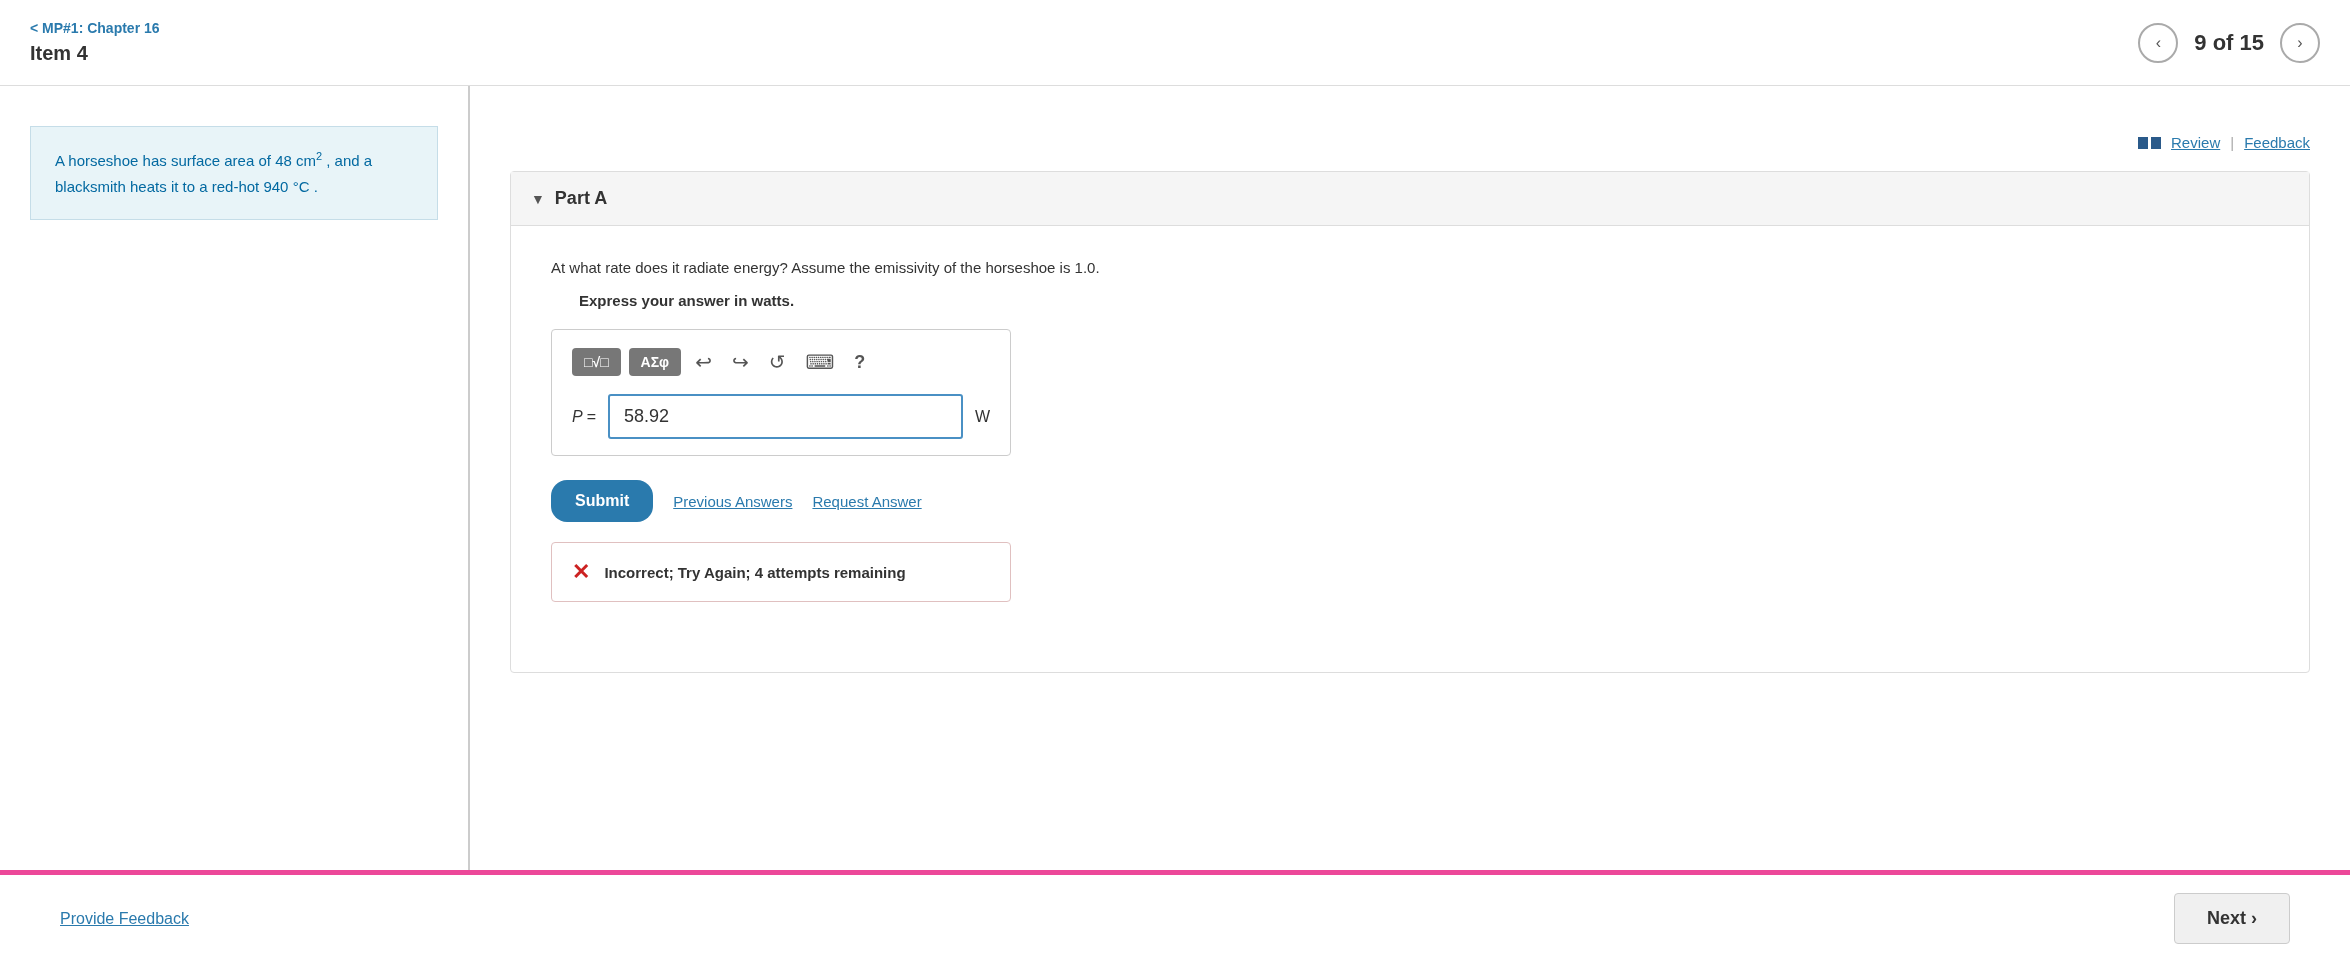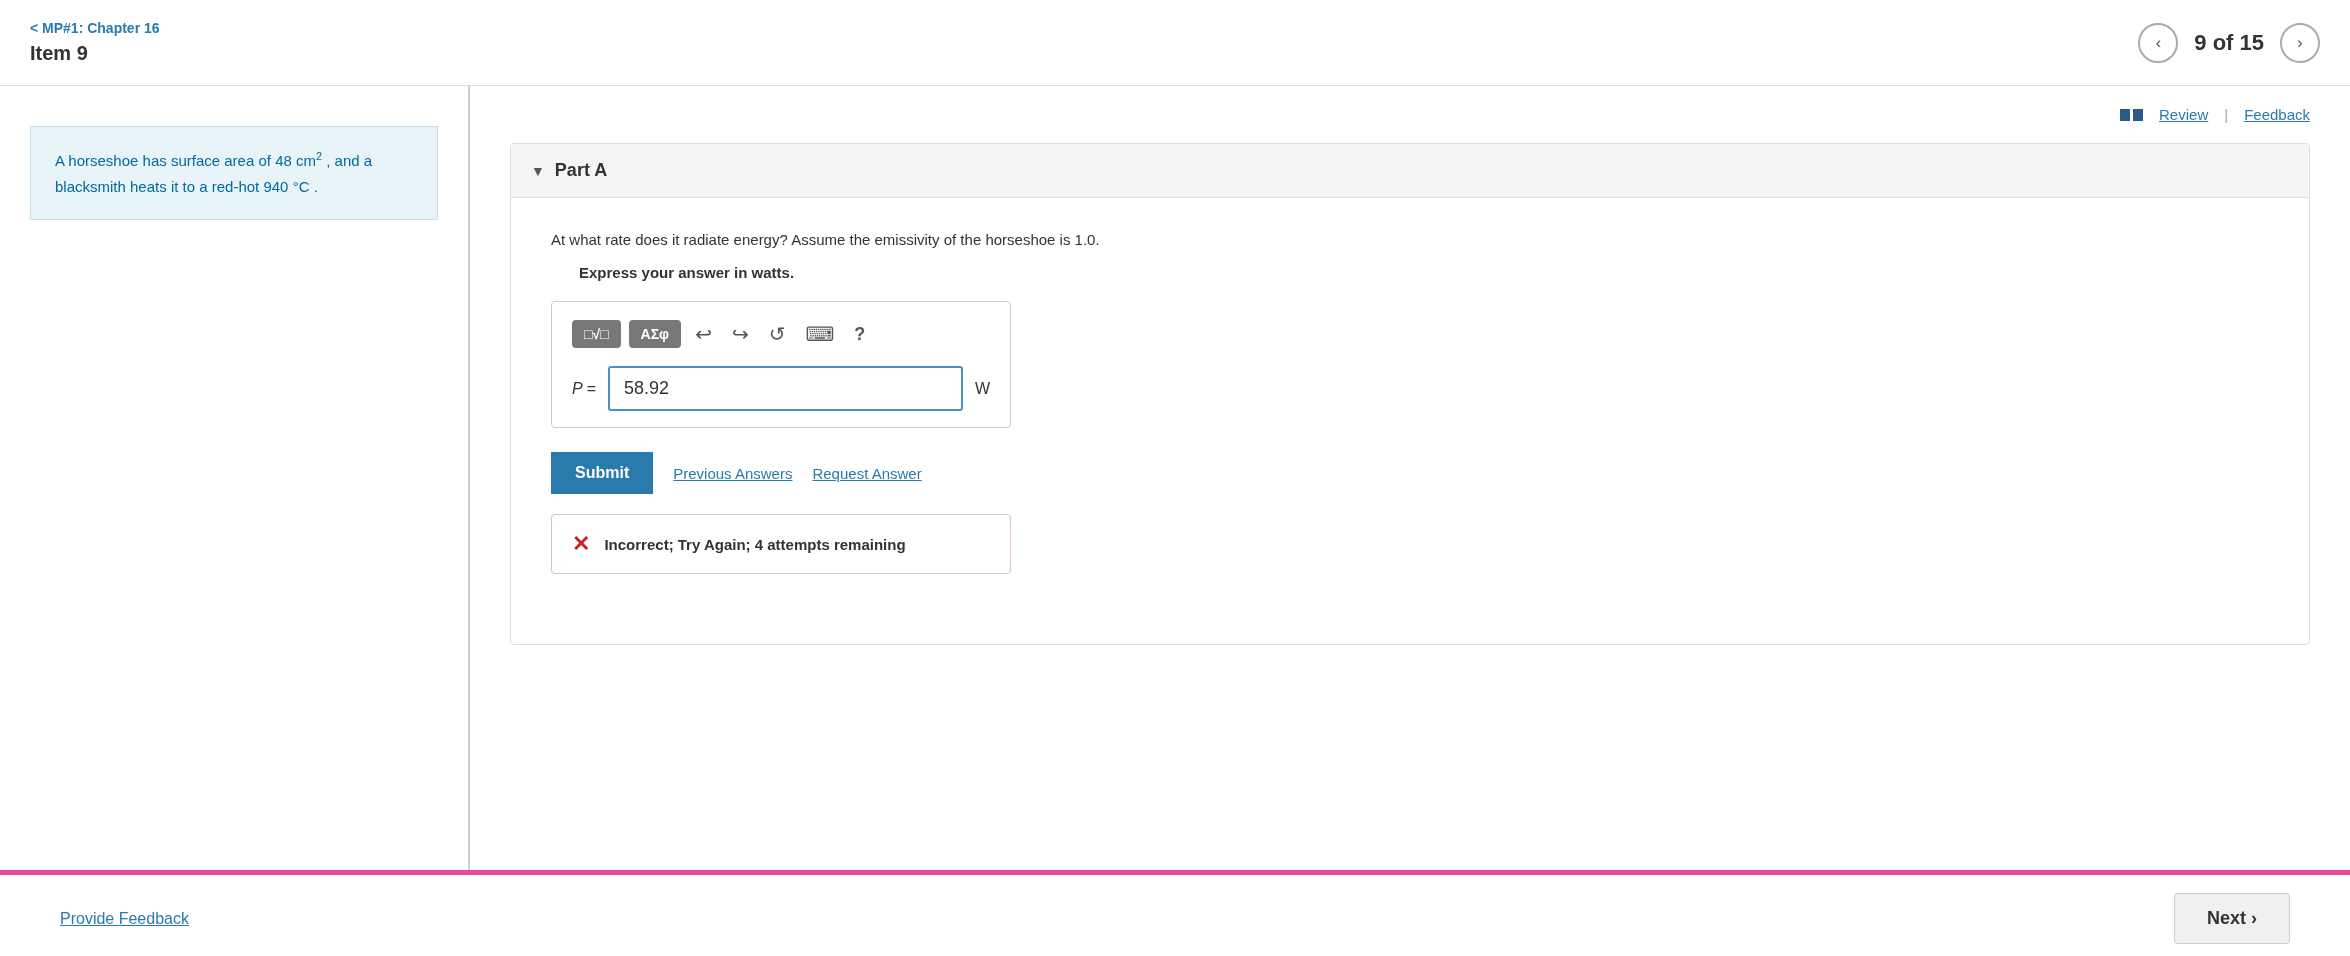--- a/index.html
+++ b/index.html
@@ -92,23 +92,24 @@
     .right-panel {
       flex: 1;
       padding: 20px 40px 40px 40px;
       overflow-y: auto;
       background: #fff;
     }
     .right-top-links {
       display: flex;
       justify-content: flex-end;
       align-items: center;
-      gap: 16px;
+      gap: 10px;
       margin-bottom: 20px;
       font-size: 15px;
+      margin-top: 28px;
     }
     .right-top-links a {
       color: #2a7aad;
       text-decoration: underline;
       cursor: pointer;
     }
     .separator {
       color: #aaa;
     }
 
@@ -225,21 +226,21 @@
     .buttons-row {
       display: flex;
       align-items: center;
       gap: 20px;
       margin-bottom: 20px;
     }
     .submit-btn {
       background: #2a7aad;
       color: #fff;
       border: none;
-      border-radius: 0;
+      border-radius: 16px;
       padding: 12px 24px;
       font-size: 16px;
       cursor: pointer;
       font-weight: bold;
     }
     .link-btn {
       color: #2a7aad;
       text-decoration: underline;
       background: none;
       border: none;
@@ -304,21 +305,21 @@
       align-items: center;
       gap: 8px;
     }
   </style>
 </head>
 <body>
 
 <div class="top-bar">
   <div class="top-bar-left">
     <a class="breadcrumb-link">&lt; MP#1: Chapter 16</a>
-    <span class="item-title">Item 9</span>
+    <span class="item-title">Item 4</span>
   </div>
   <div class="top-bar-right">
     <button class="nav-circle-btn">‹</button>
     <span class="page-counter">9 of 15</span>
     <button class="nav-circle-btn">›</button>
   </div>
 </div>
 
 <div class="main-layout">
 

